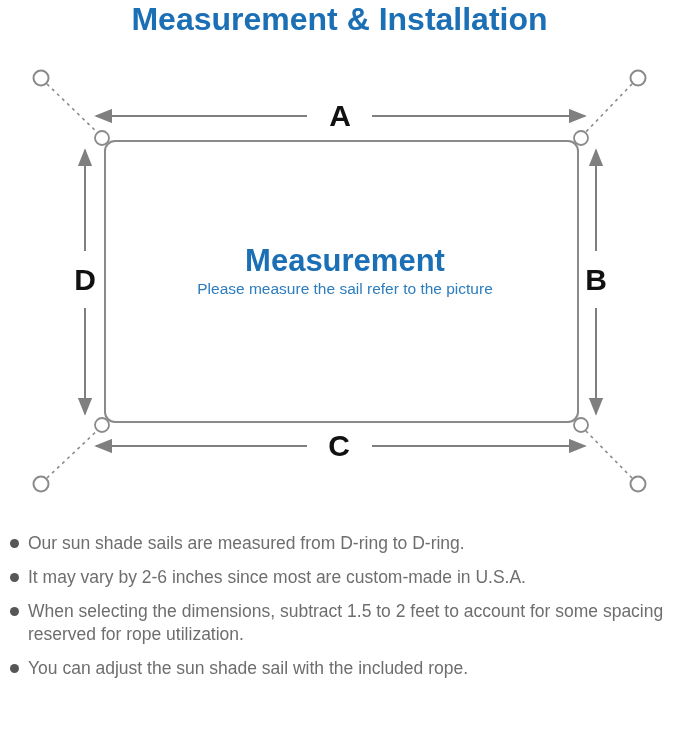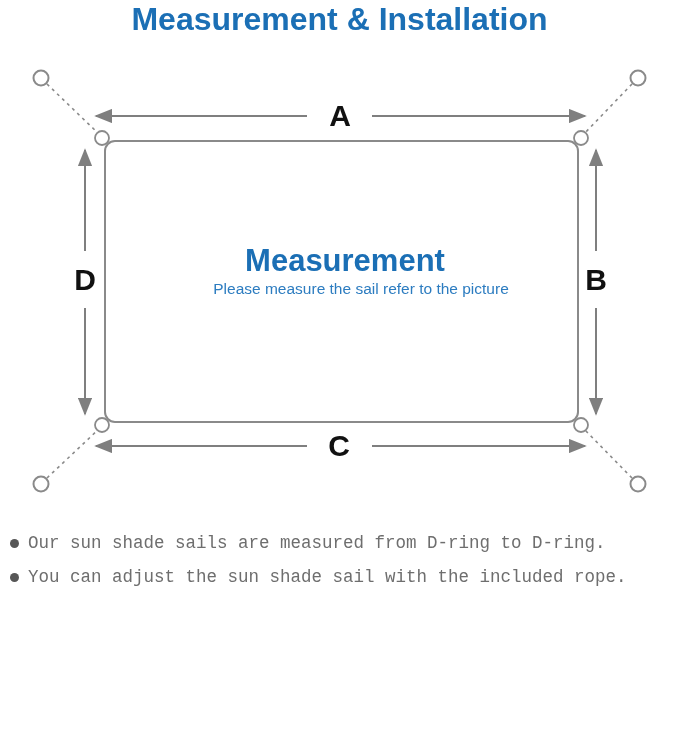--- a/index.html
+++ b/index.html
@@ -42,21 +42,21 @@
     position: absolute;
     left: 345px; top: 261px;
     transform: translate(-50%, -50%);
     font-size: 31px;
     font-weight: 700;
     color: #1b6fb5;
     white-space: nowrap;
   }
   .measure-caption {
     position: absolute;
-    left: 361px; top: 289px;
+    left: 345px; top: 289px;
     transform: translate(-50%, -50%);
     font-size: 15.5px;
     font-weight: 400;
     color: #2c7cc0;
     white-space: nowrap;
   }
   .notes {
     position: absolute;
     top: 532px;
     left: 10px;
@@ -75,21 +75,20 @@
     width: 9px;
     height: 9px;
     border-radius: 50%;
     background: #565656;
     margin: 7px 9px 0 0;
   }
   .note-text {
     font-size: 17.5px;
     color: #6e6e6e;
     line-height: 23px;
-    font-family: Liberation Mono, monospace;
   }
 </style>
 </head>
 <body>
 
 <div class="page">
 
   <div class="main-title">Measurement &amp; Installation</div>
 
   <div class="diagram">
@@ -144,17 +143,25 @@
     <div class="measure-caption">Please measure the sail refer to the picture</div>
   </div>
 
   <ul class="notes">
     <li class="note-item">
       <span class="note-dot"></span>
       <span class="note-text">Our sun shade sails are measured from D-ring to D-ring.</span>
     </li>
     <li class="note-item">
       <span class="note-dot"></span>
+      <span class="note-text">It may vary by 2-6 inches since most are custom-made in U.S.A.</span>
+    </li>
+    <li class="note-item">
+      <span class="note-dot"></span>
+      <span class="note-text">When selecting the dimensions, subtract 1.5 to 2 feet to account for some spacing reserved for rope utilization.</span>
+    </li>
+    <li class="note-item">
+      <span class="note-dot"></span>
       <span class="note-text">You can adjust the sun shade sail with the included rope.</span>
     </li>
   </ul>
 
 </div>
 
 </body></html>

